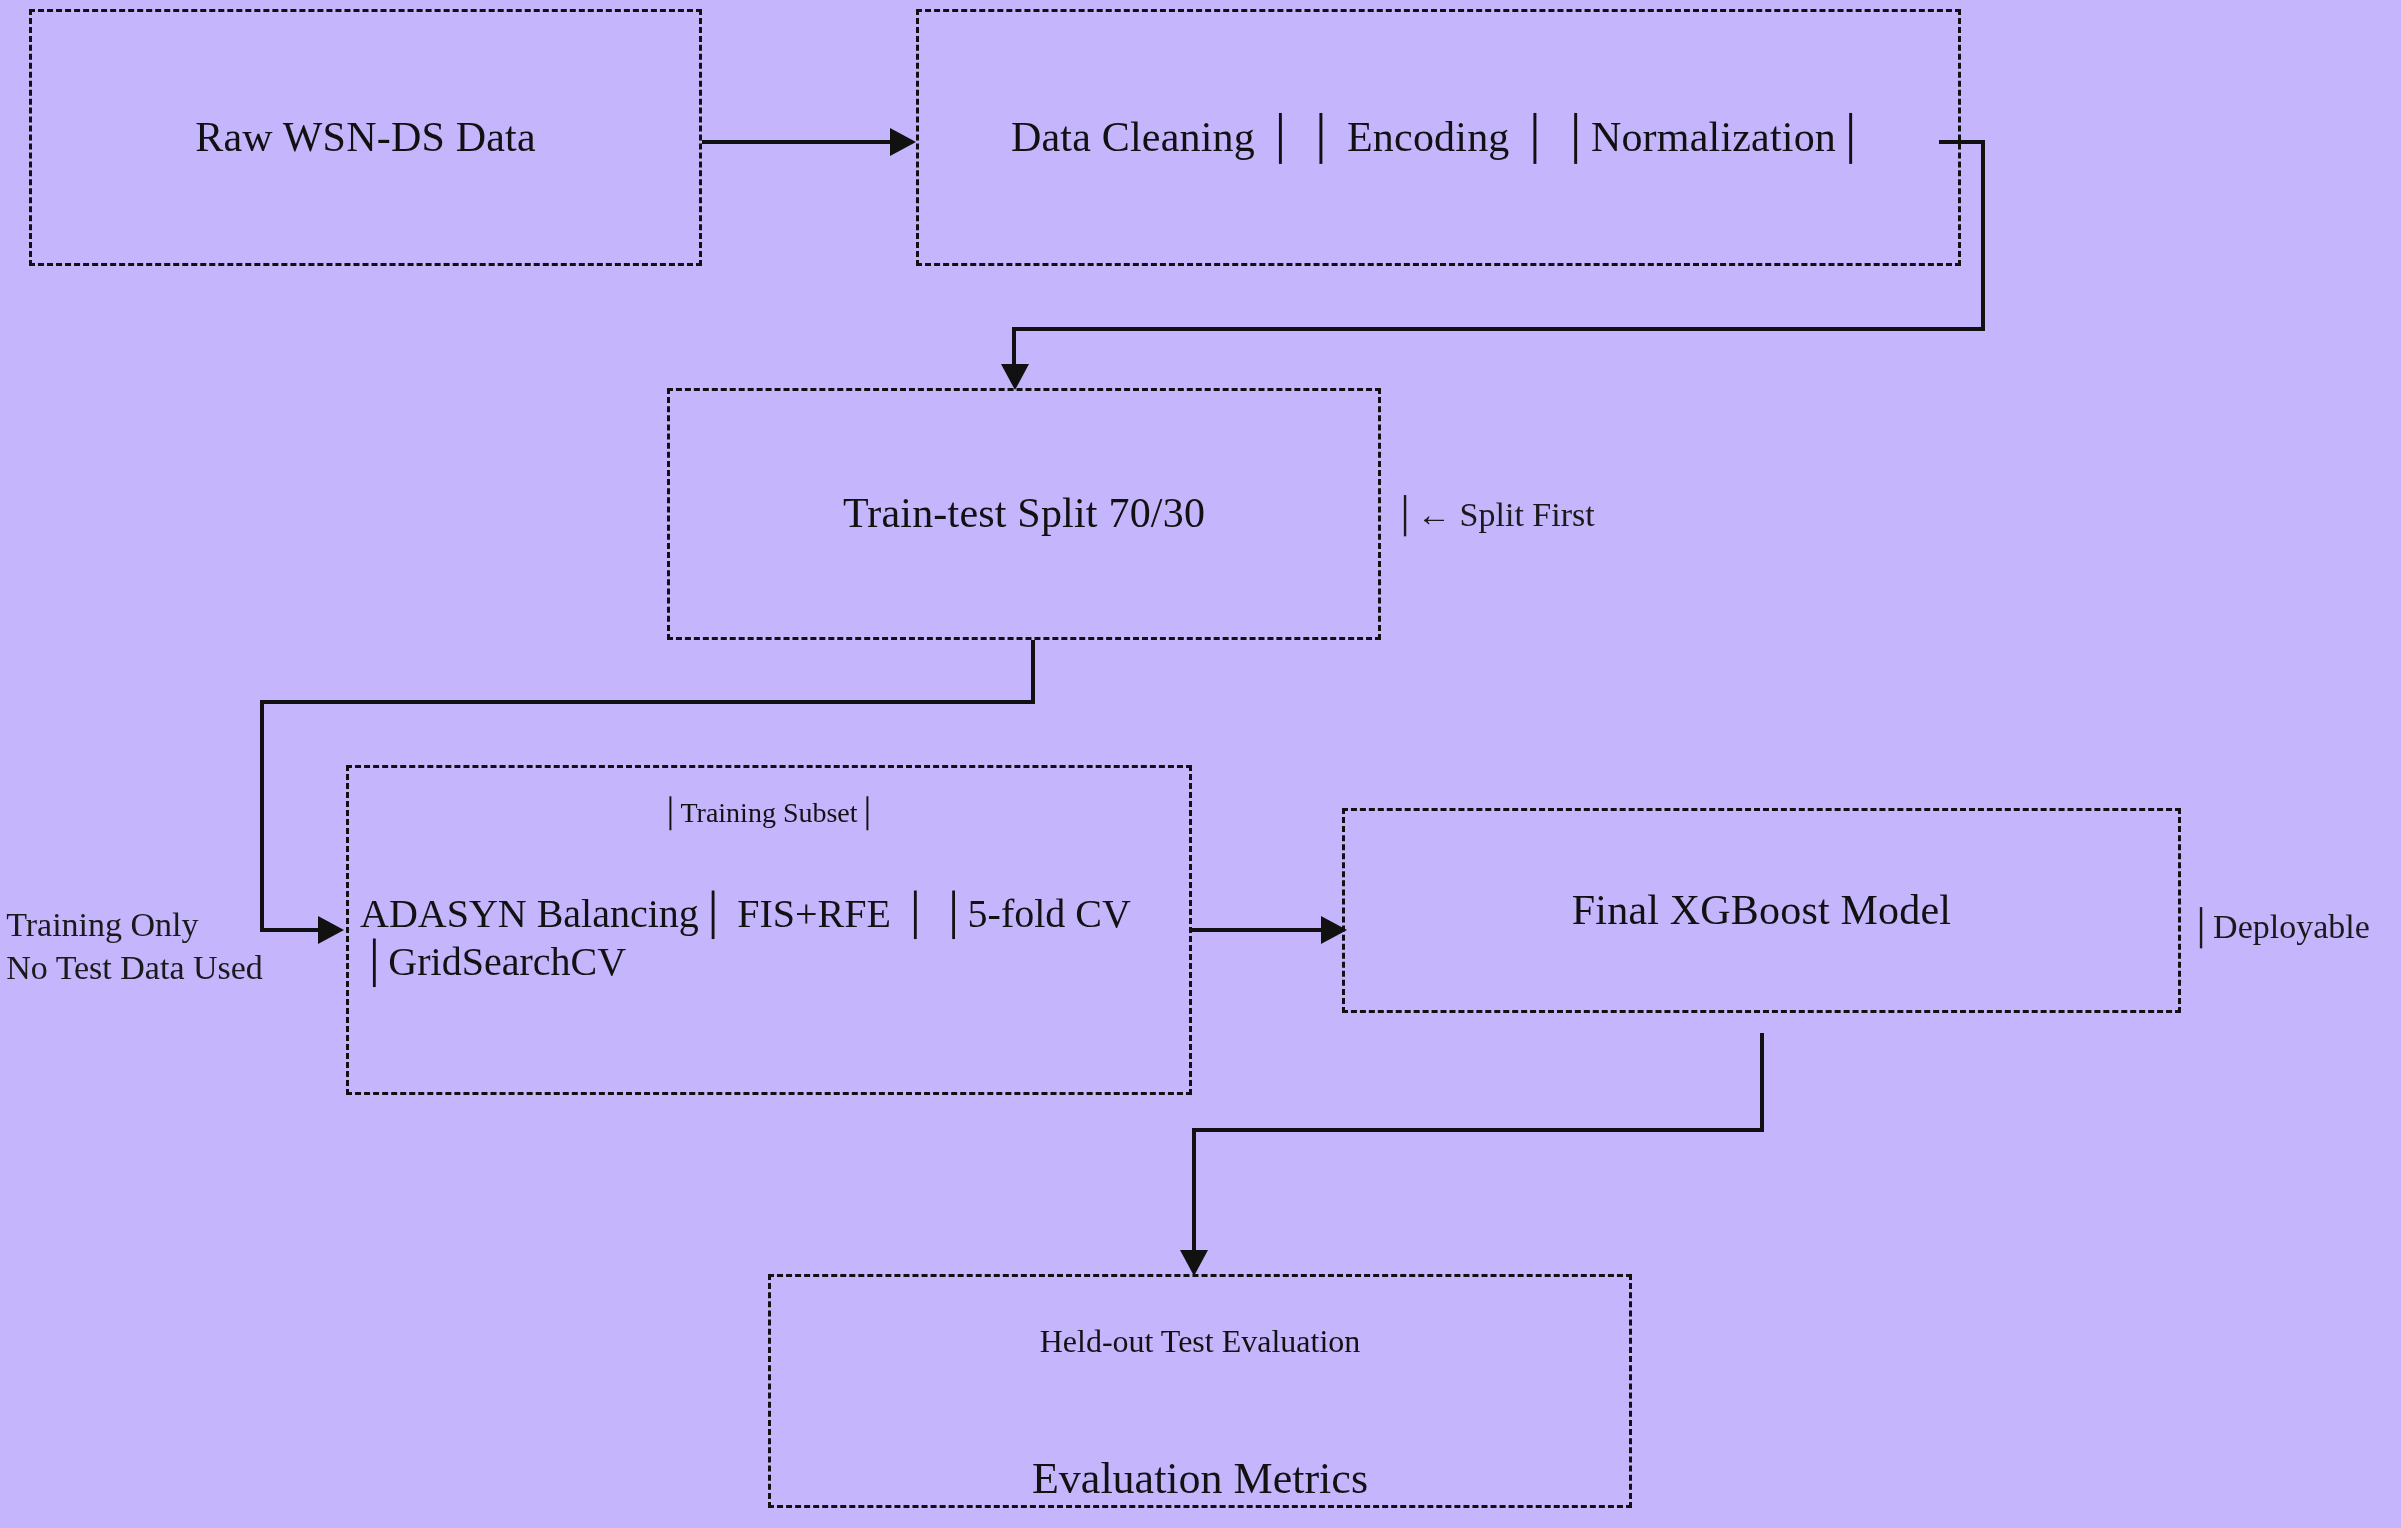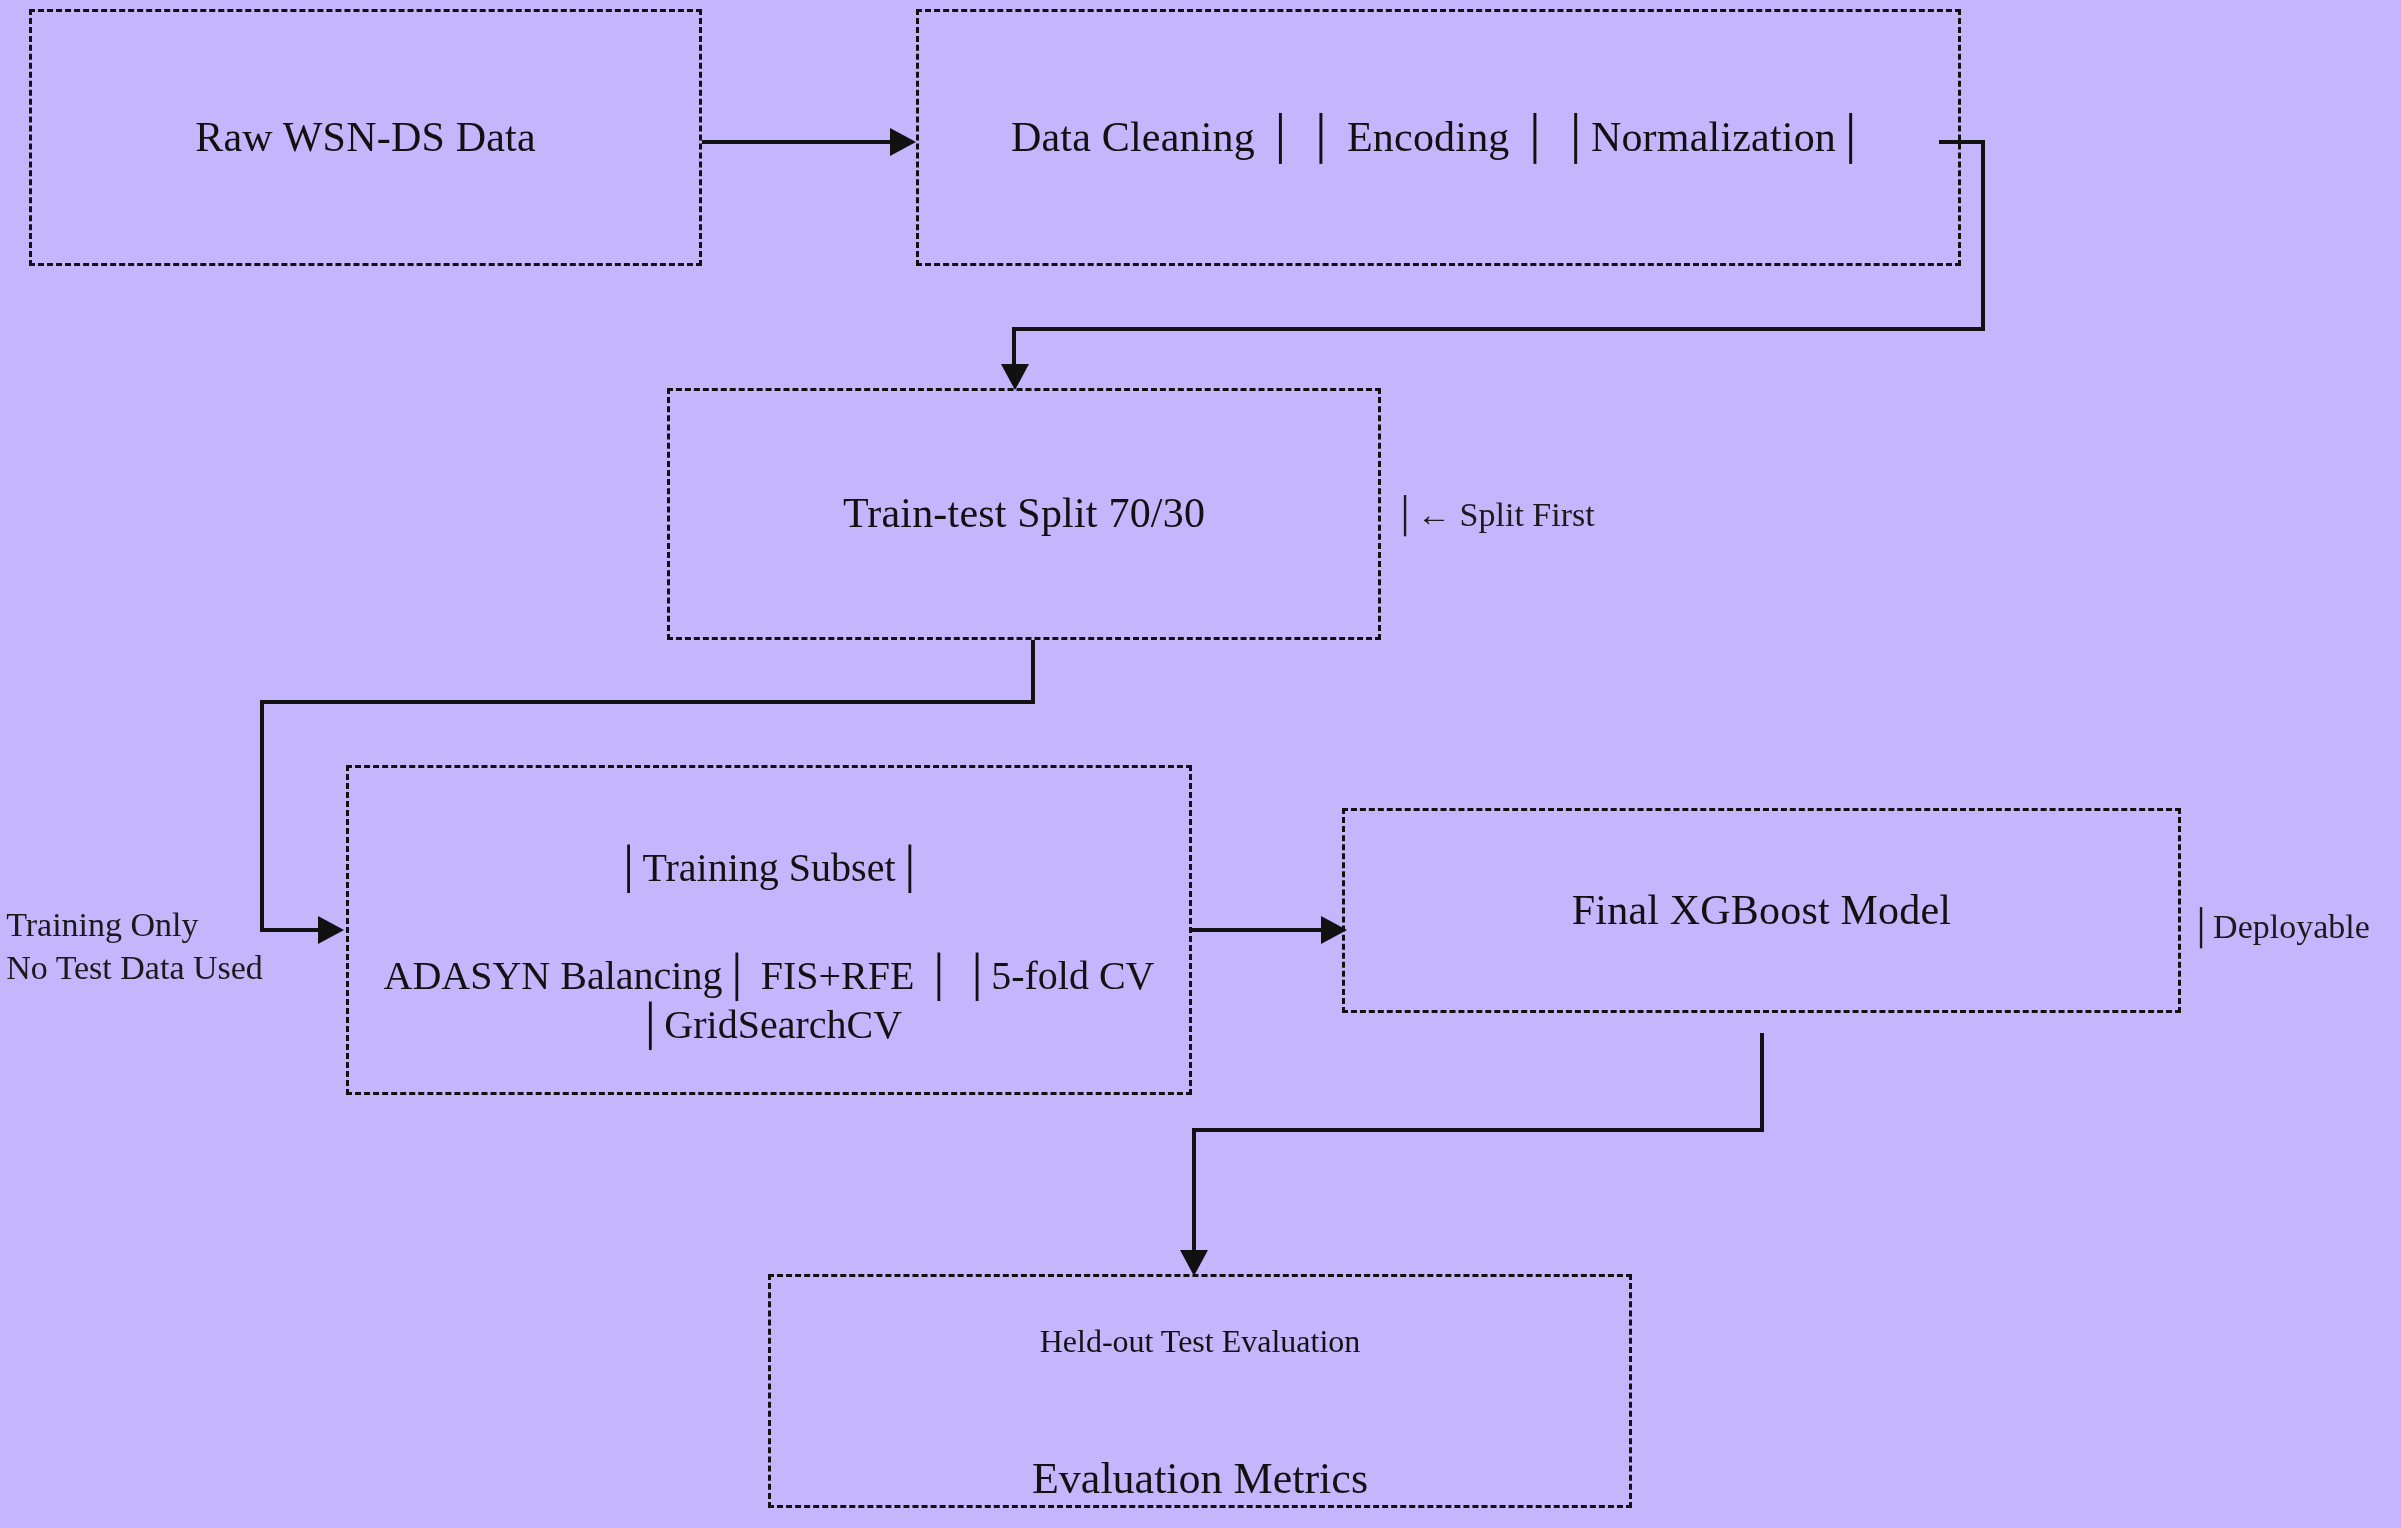--- a/index.html
+++ b/index.html
@@ -37,31 +37,30 @@
   
   #node-raw .node-line { font-size: 42px; }
   #node-preprocess .node-line { font-size: 42px; }
   #node-split .node-line { font-size: 42px; }
 
   #node-training {
     justify-content: flex-start;
     padding-top: 28px;
   }
   #node-training .train-header {
-    font-size: 40px;
+    font-size: 28px;
     line-height: 1.2;
     margin-bottom: 60px;
     white-space: nowrap;
-    margin-top: 48px;
   }
   #node-training .train-body {
     font-size: 40px;
     line-height: 1.22;
     max-width: 818px;
-    text-align: center;
+    text-align: left;
   }
 
   #node-heldout {
     justify-content: flex-start;
     padding-top: 45px;
   }
   #node-heldout .ho-line1 {
     font-size: 32px;
     line-height: 1.2;
   }

